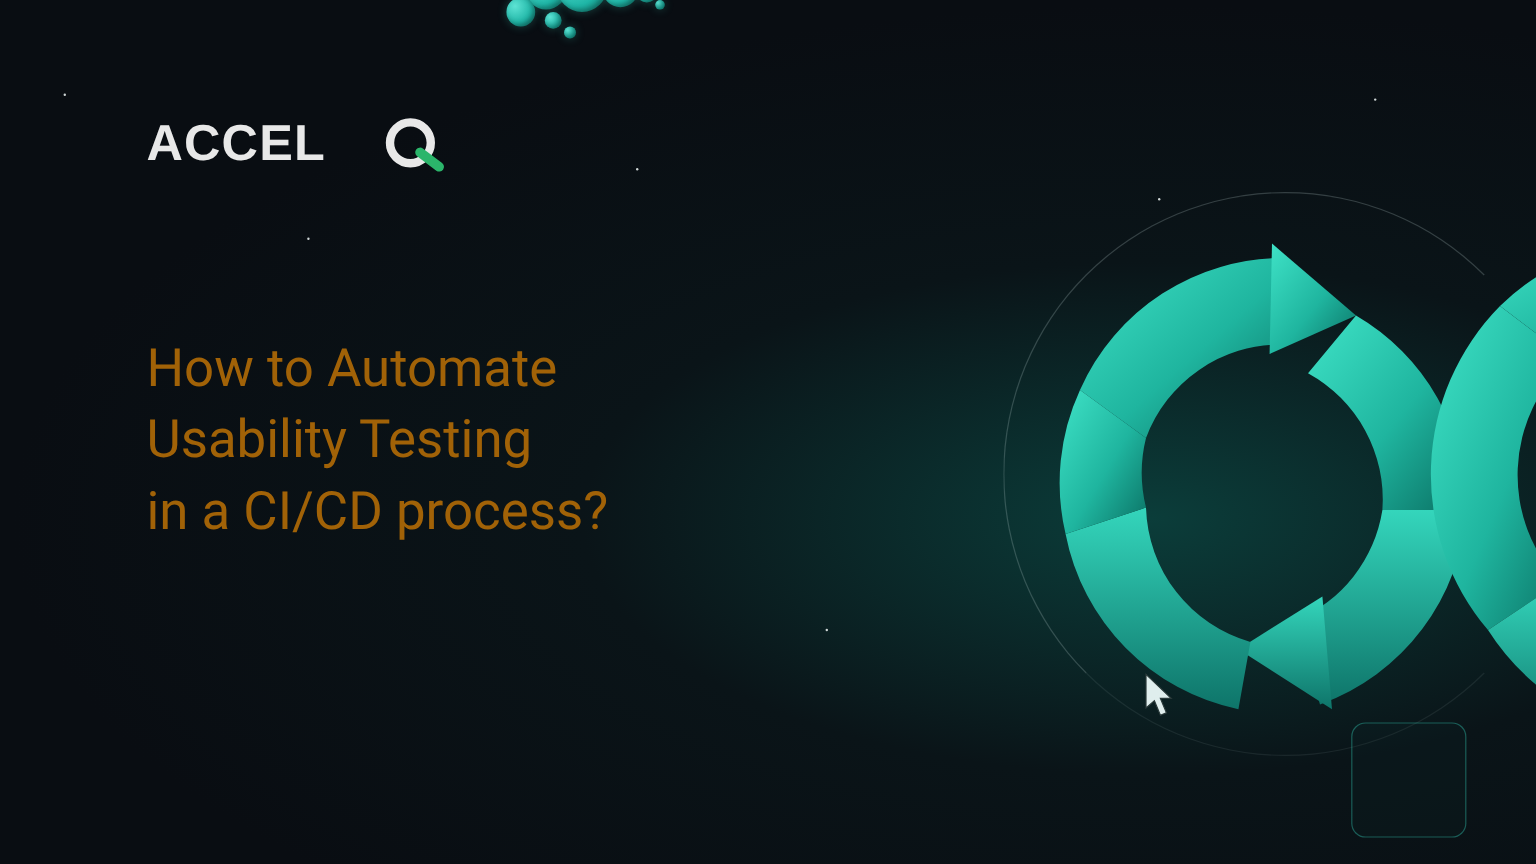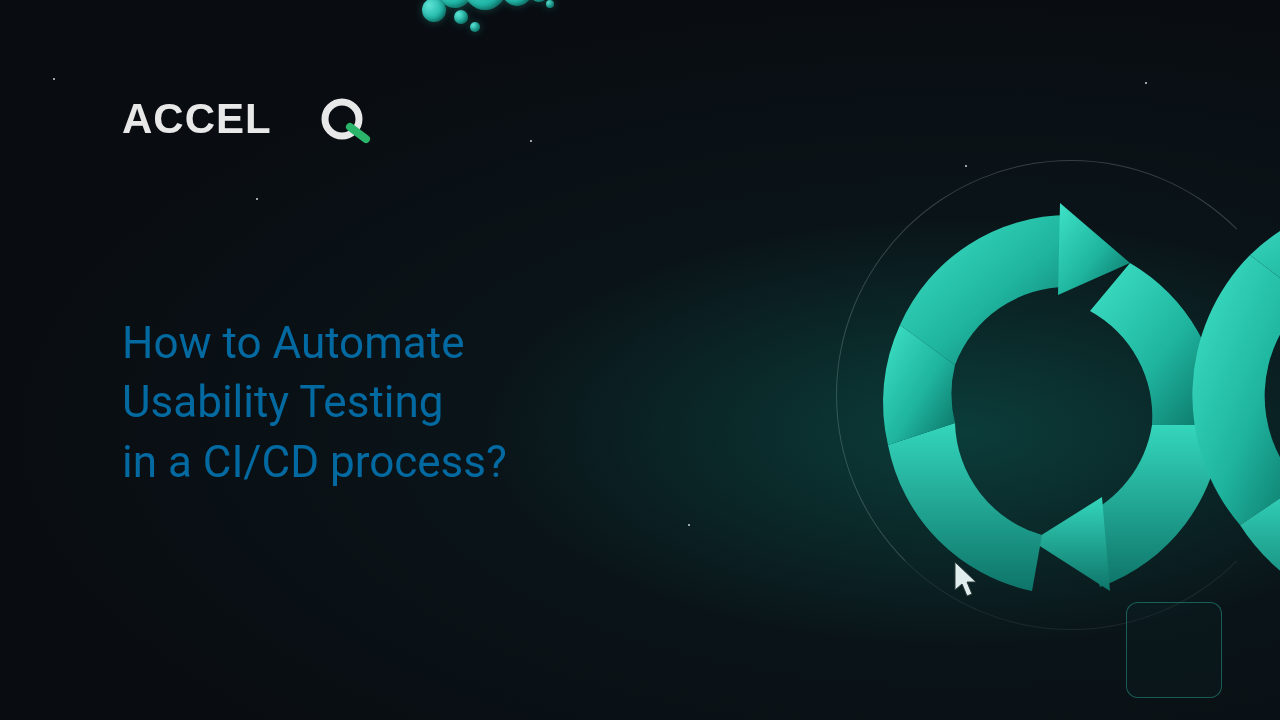--- a/index.html
+++ b/index.html
@@ -15,26 +15,25 @@
     position: absolute;
     top: 95px;
     left: 122px;
     display: flex;
     align-items: flex-end;
   }
   .headline {
     position: absolute;
     top: 278px;
     left: 122px;
-    color: #0369a1;
+    color: #a16207;
     font-size: 44px;
     font-weight: 400;
     line-height: 1.35;
     white-space: pre-line;
-    margin-top: 36px;
   }
   .bubbles {
     position: absolute;
     top: -20px;
     left: 360px;
     width: 300px;
     height: 80px;
   }
   .bubble {
     position: absolute;

